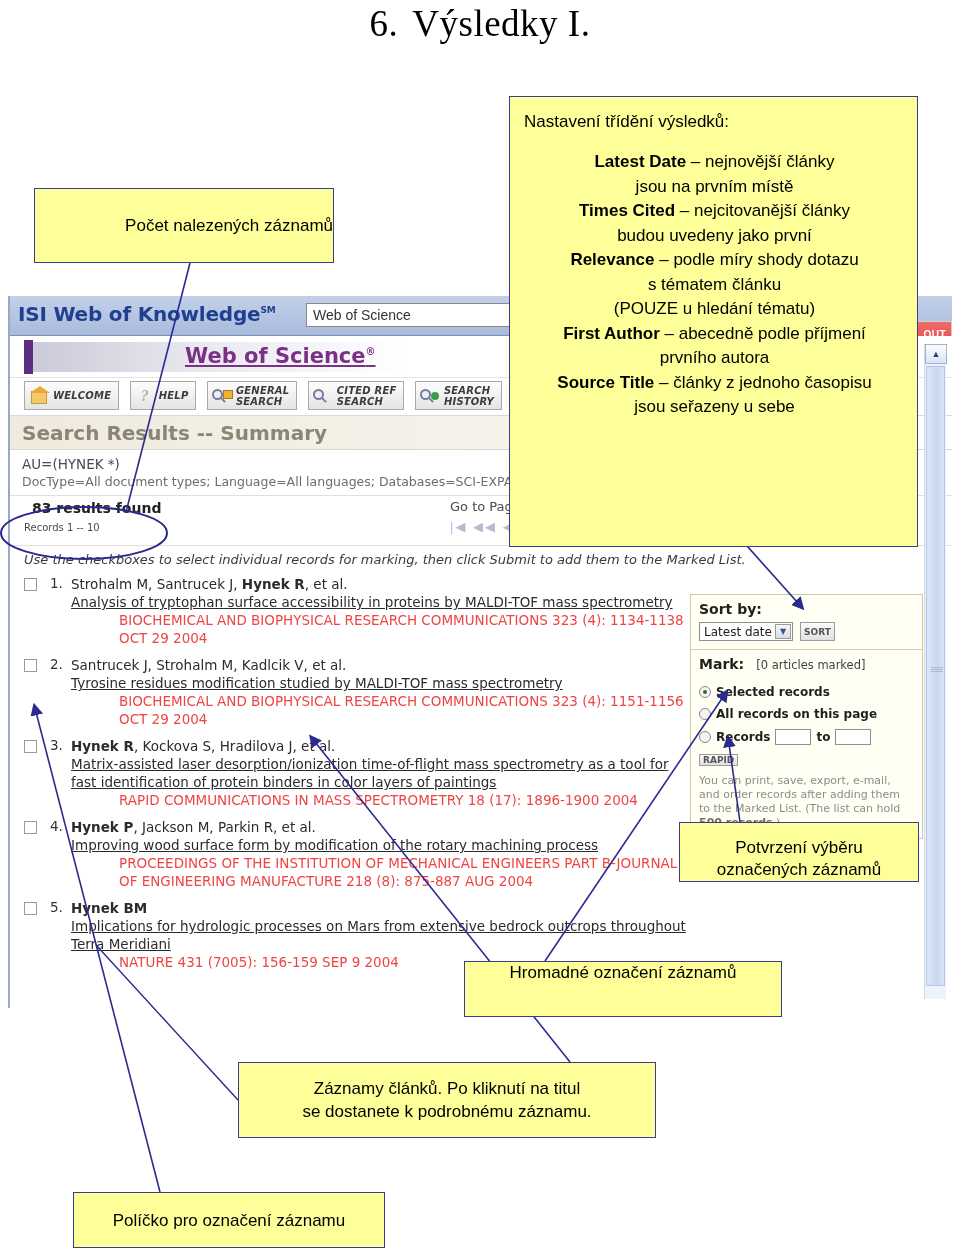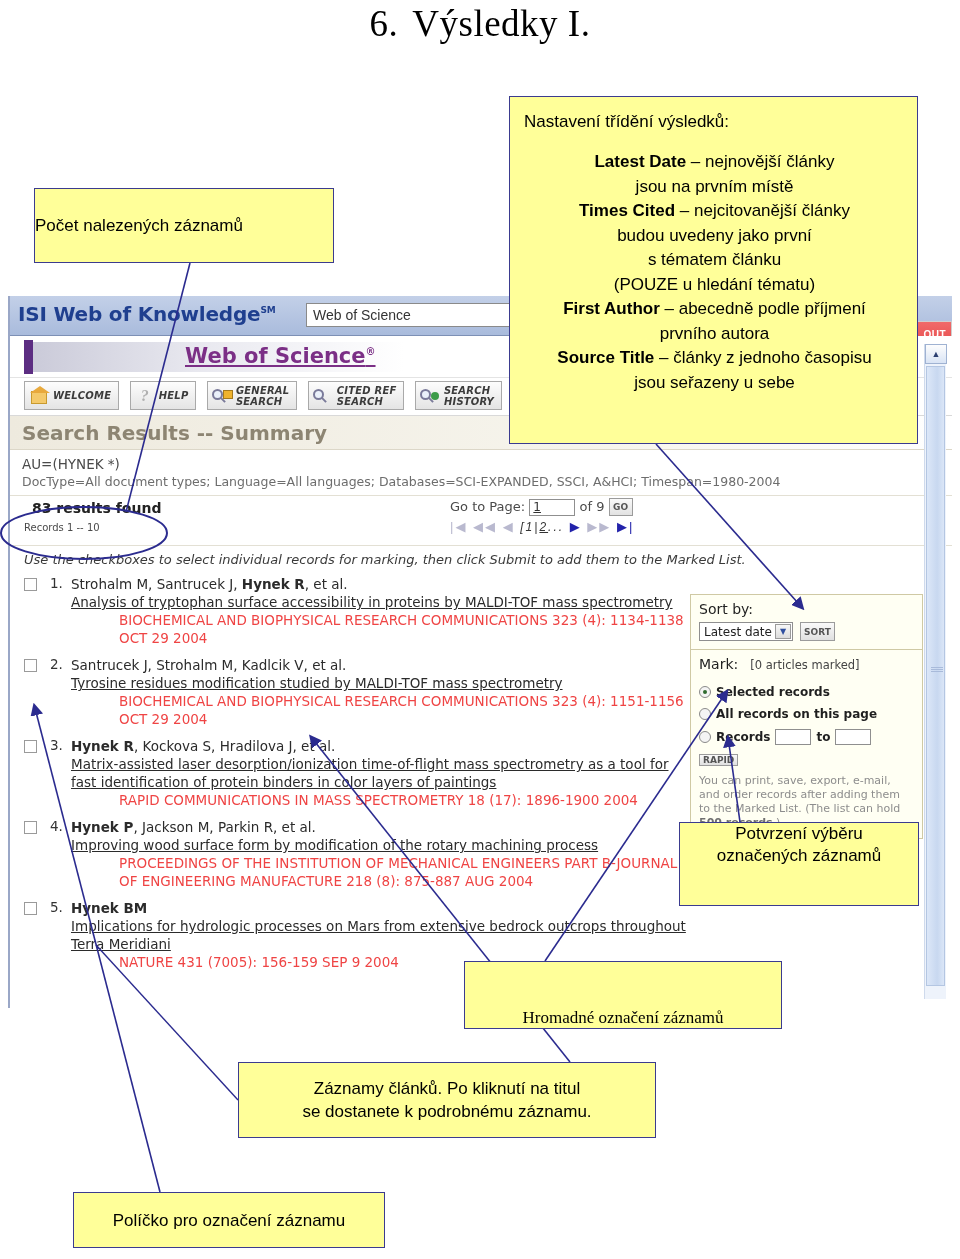--- a/index.html
+++ b/index.html
@@ -30,42 +30,41 @@
     background: #ffff99;
     border: 1px solid #3b3b8f;
     color: #000;
     font-size: 16.5px;
     line-height: 21px;
     z-index: 40;
   }
 
   #callout-count {
     left: 34px; top: 188px; width: 300px; height: 75px;
-    display: flex; align-items: center; justify-content: flex-start;
+    display: flex; align-items: center; justify-content: flex-end;
     font-size: 17px;
   }
   #callout-sort {
-    left: 509px; top: 96px; width: 409px; height: 348px;
+    left: 509px; top: 96px; width: 409px; height: 451px;
     padding: 14px 12px 8px 14px;
   }
   #callout-sort .head { font-size: 17px; margin-bottom: 18px; }
   #callout-sort .rows { text-align: center; }
   #callout-sort .row { font-size: 17px; line-height: 24.5px; }
   #callout-sort b { font-weight: bold; }
 
   #callout-confirm {
-    left: 679px; top: 822px; width: 240px; height: 84px;
+    left: 679px; top: 822px; width: 240px; height: 60px;
+    display: flex; align-items: flex-end; justify-content: center;
+    text-align: center; font-size: 17px; line-height: 22px;
+  }
+  #callout-bulk {
+    left: 464px; top: 961px; width: 318px; height: 56px;
     display: flex; align-items: flex-start; justify-content: center;
-    text-align: center; font-size: 17px; line-height: 22px;
-  }
-  #callout-bulk {
-    left: 464px; top: 961px; width: 318px; height: 68px;
-    display: flex; align-items: flex-end; justify-content: center;
     font-size: 17px;
-    font-family: Liberation Serif, serif;
   }
   #callout-records {
     left: 238px; top: 1062px; width: 418px; height: 76px;
     display: flex; align-items: center; justify-content: center;
     text-align: center; font-size: 17px; line-height: 23px;
   }
   #callout-checkbox {
     left: 44px; top: 1192px; width: 312px; height: 56px;
     display: flex; align-items: center; justify-content: center;
     font-size: 17px;
@@ -331,21 +330,21 @@
   .side-panel {
     position: absolute; left: 680px; top: 298px;
     width: 233px;
     background: #fffff3;
     border: 1px solid #cfc9a4;
     z-index: 12;
   }
   .sp-sec { padding: 6px 8px 8px 8px; }
   .sp-sec.b { border-top: 1px solid #cfc9a4; }
   .sp-h {
-    font-size: 14px; font-weight: normal; color: #1f1f1f;
+    font-size: 14px; font-weight: bold; color: #1f1f1f;
     font-family: "DejaVu Sans", sans-serif;
     margin-bottom: 5px;
   }
   .sp-row { display: flex; align-items: center; }
   .sel-box {
     position: relative;
     width: 94px; height: 19px;
     background: #fff; border: 1px solid #8f8f8f;
     font-size: 12px; color: #222; padding: 2px 0 0 4px;
     font-family: "DejaVu Sans", sans-serif;
@@ -685,20 +684,21 @@
   <span>Počet nalezených záznamů</span>
 </div>
 
 <div class="callout" id="callout-sort">
   <div class="head">Nastavení třídění výsledků:</div>
   <div class="rows">
     <div class="row"><b>Latest Date</b><span> – nejnovější články</span></div>
     <div class="row"><b></b><span>jsou na prvním místě</span></div>
     <div class="row"><b>Times Cited</b><span> – nejcitovanější články</span></div>
     <div class="row"><b></b><span>budou uvedeny jako první</span></div>
+    <div class="row"><b>Relevance</b><span> – podle míry shody dotazu</span></div>
     <div class="row"><b></b><span>s tématem článku</span></div>
     <div class="row"><b></b><span>(POUZE u hledání tématu)</span></div>
     <div class="row"><b>First Author</b><span> – abecedně podle příjmení</span></div>
     <div class="row"><b></b><span>prvního autora</span></div>
     <div class="row"><b>Source Title</b><span> – články z jednoho časopisu</span></div>
     <div class="row"><b></b><span>jsou seřazeny u sebe</span></div>
   </div>
 </div>
 
 <div class="callout" id="callout-confirm">

